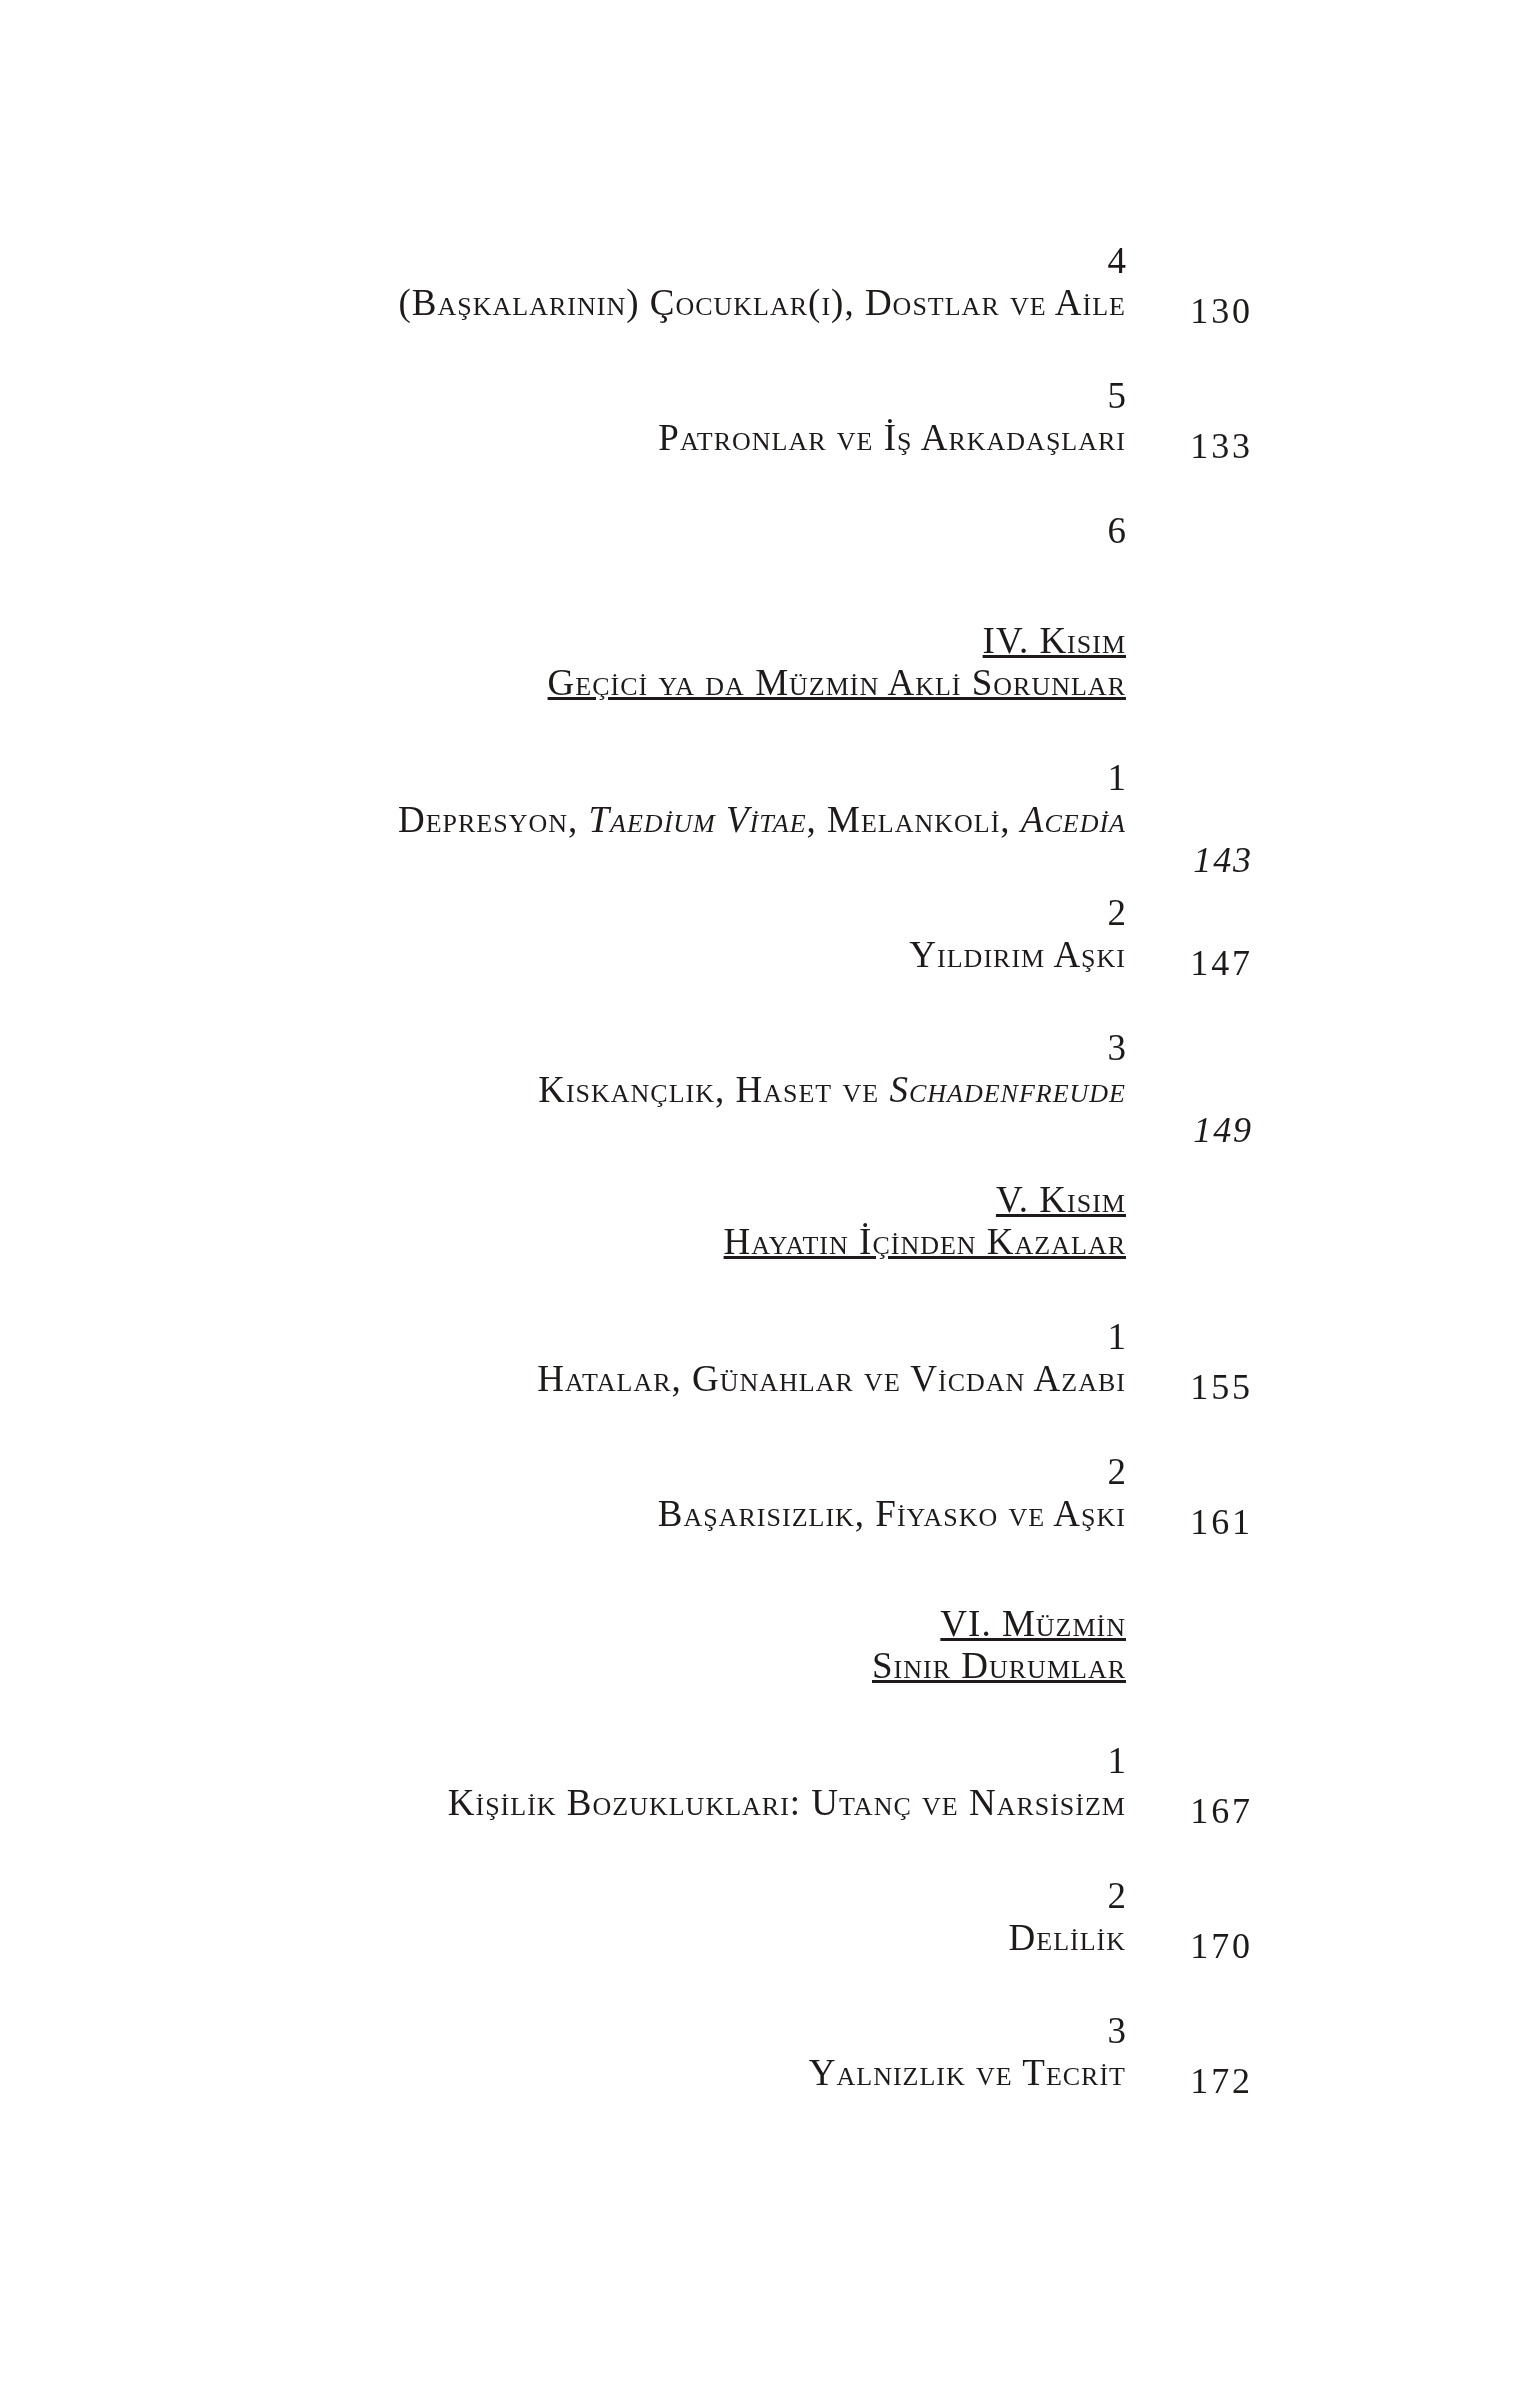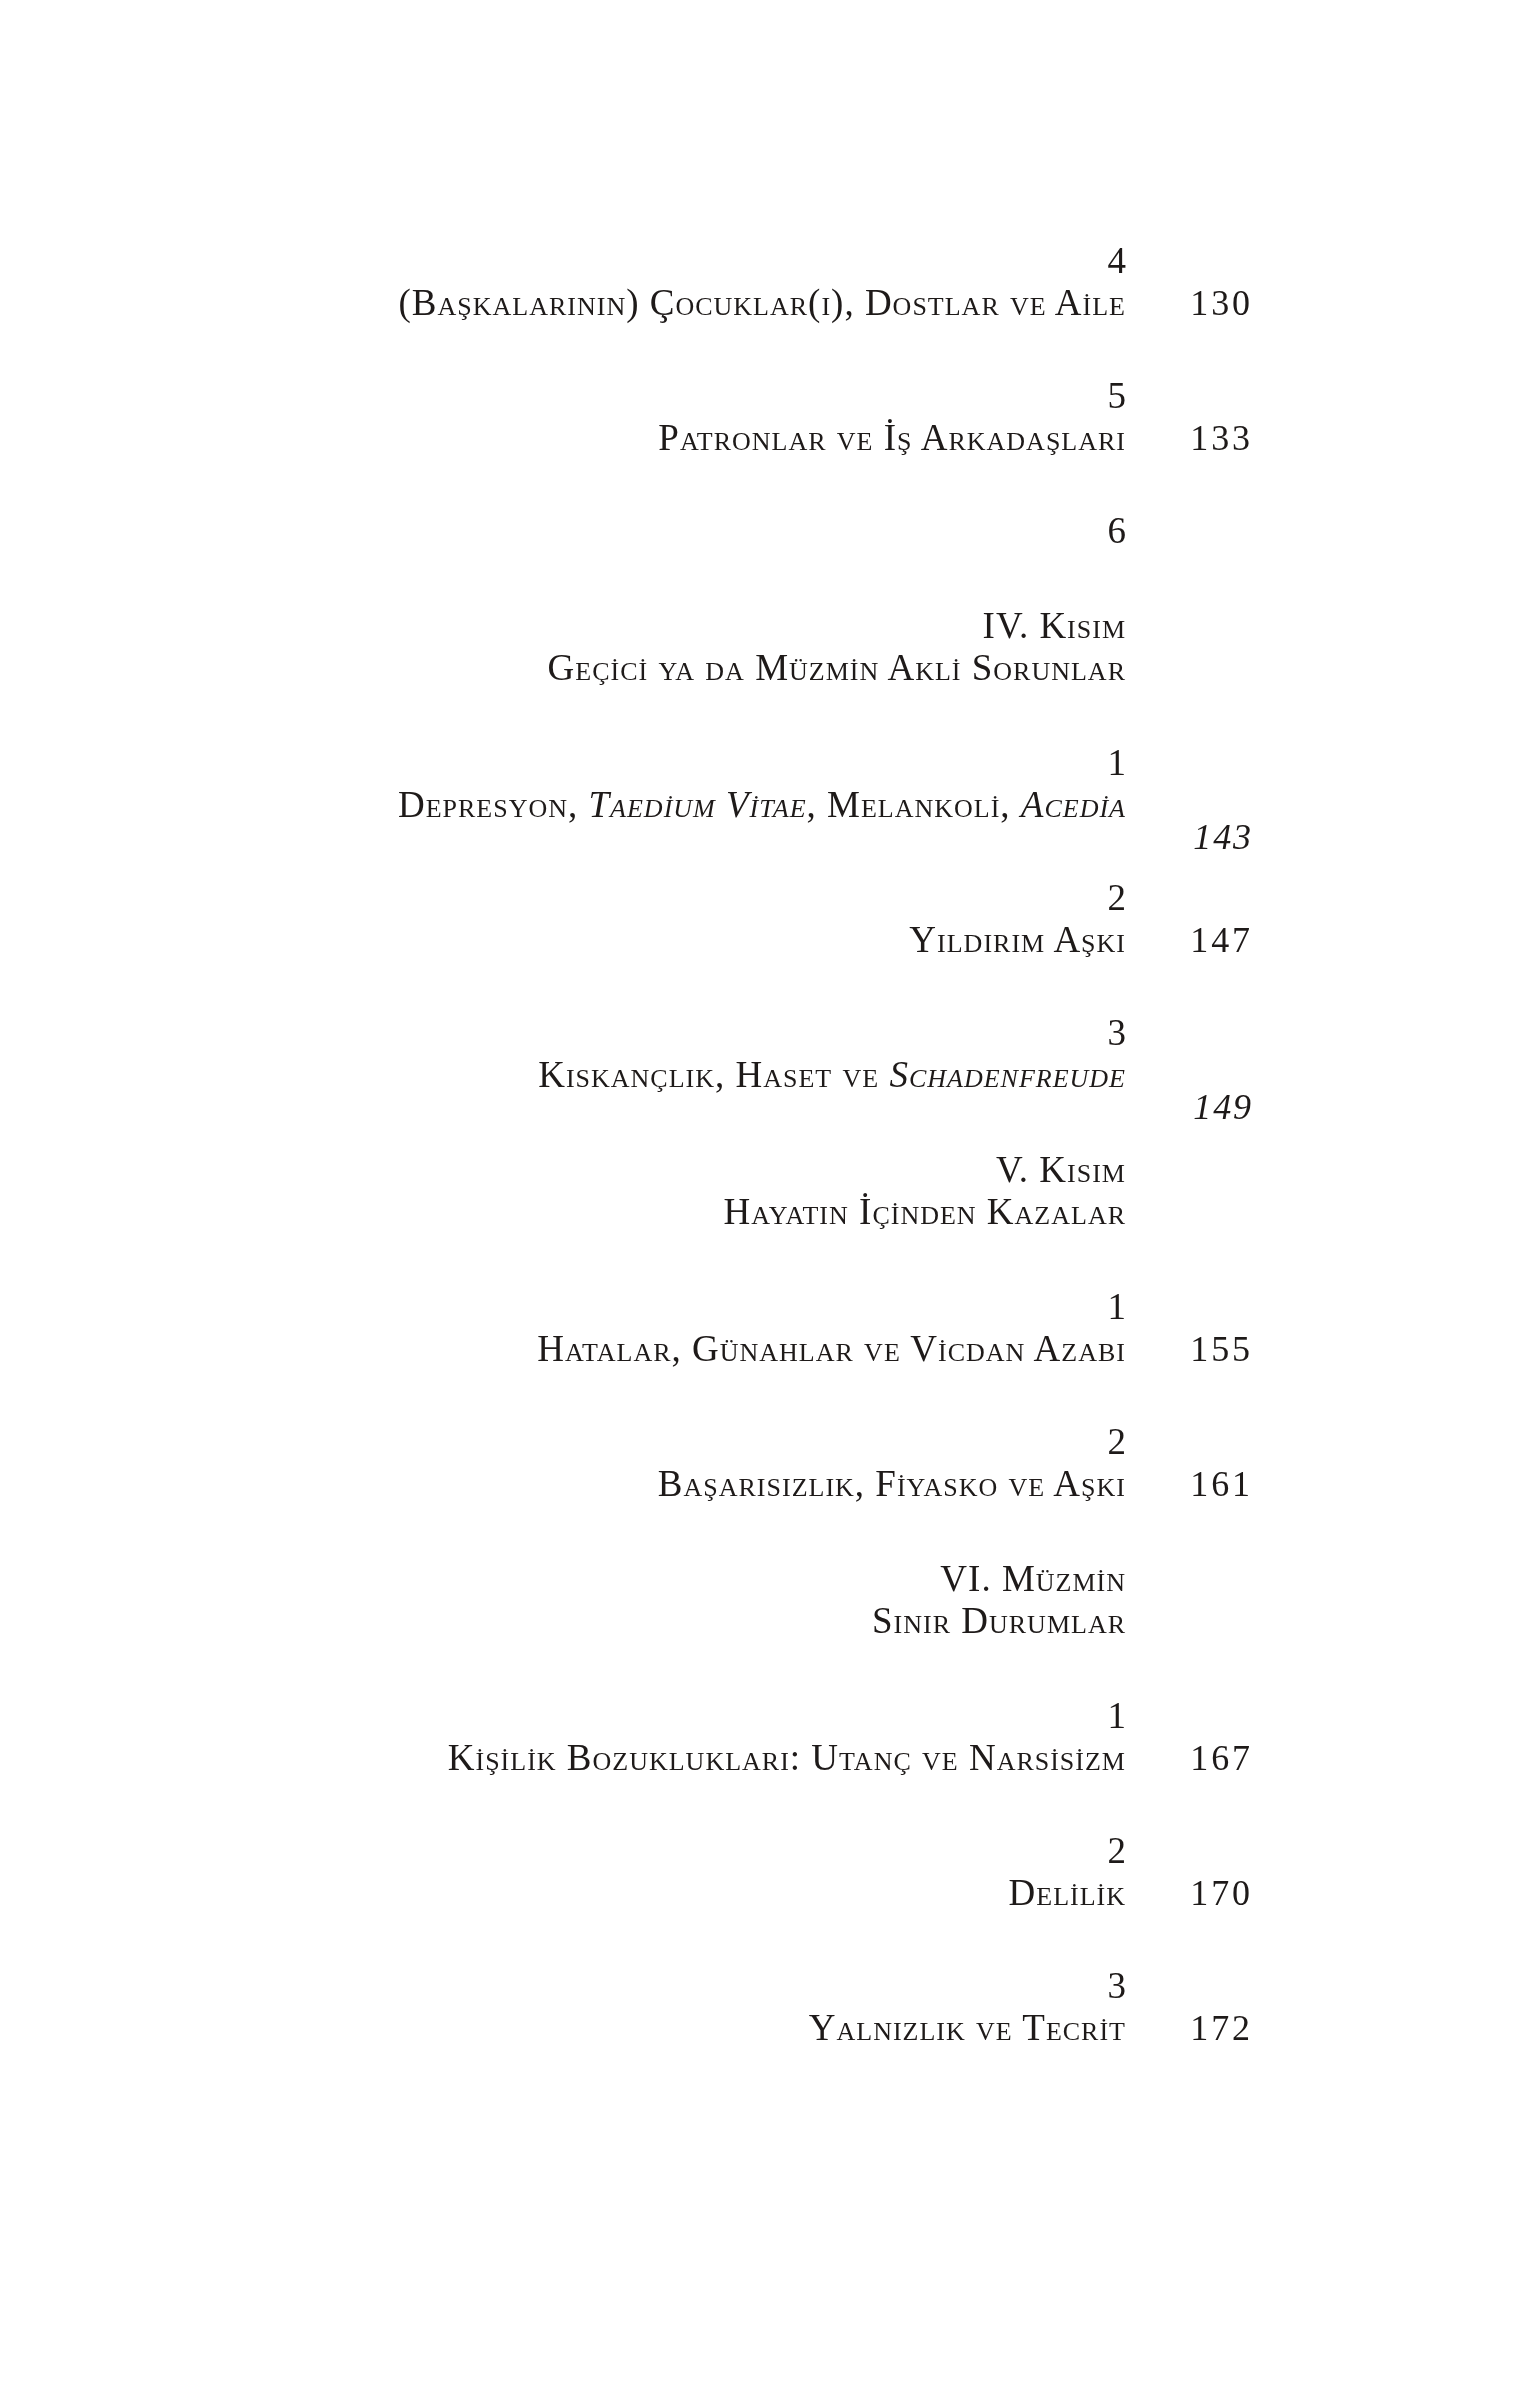--- a/index.html
+++ b/index.html
@@ -35,28 +35,28 @@
   }
   .num {
     letter-spacing: 0;
   }
   .it {
     font-style: italic;
   }
   .page {
     position: absolute;
     right: 279px;                  
-    top: 0;
+    top: 8px;
     line-height: 42px;
     font-size: 36px;
     letter-spacing: 2.9px;
   }
   .page.it { letter-spacing: 1.9px; margin-top: 32px; }
   .entry { margin-bottom: 51px; }
-  .section { margin-top: 53px; margin-bottom: 53px; }
+  .section { margin-top: 68px; margin-bottom: 53px; text-decoration: underline; }
 </style>
 </head>
 <body>
 
 <main>
   <section class="toc">
       <div class="entry">
         <div class="line sc num">4</div>
         <div class="line"><span class="sc"><span>(Başkalarının) Çocuklar(ı), Dostlar ve Aile</span></span><span class="page">130</span></div>
       </div>

